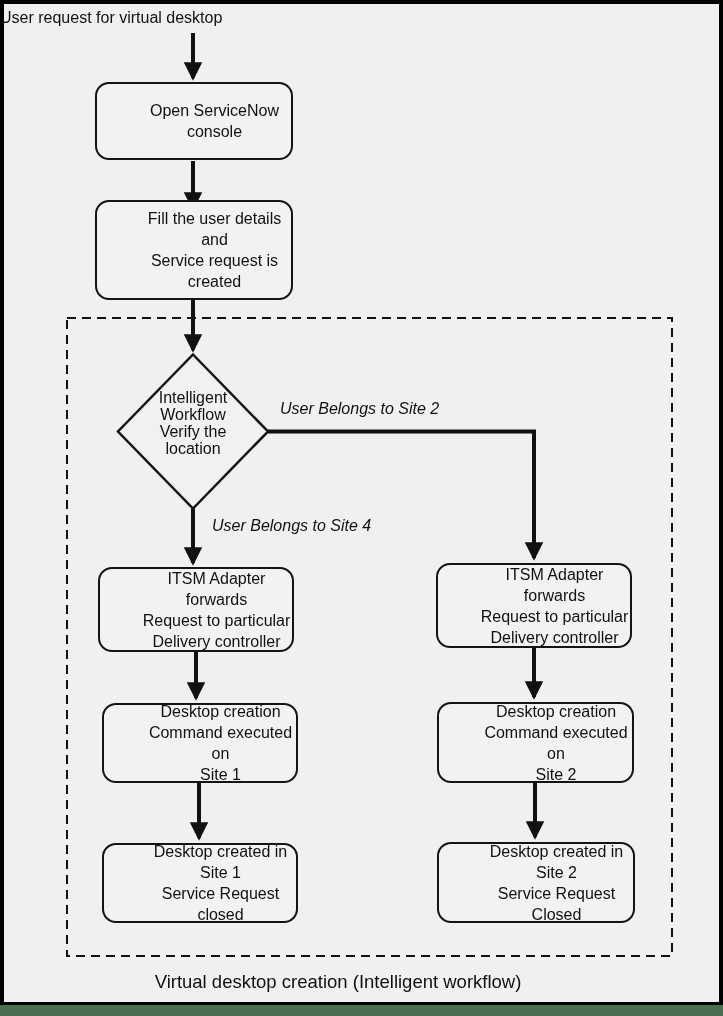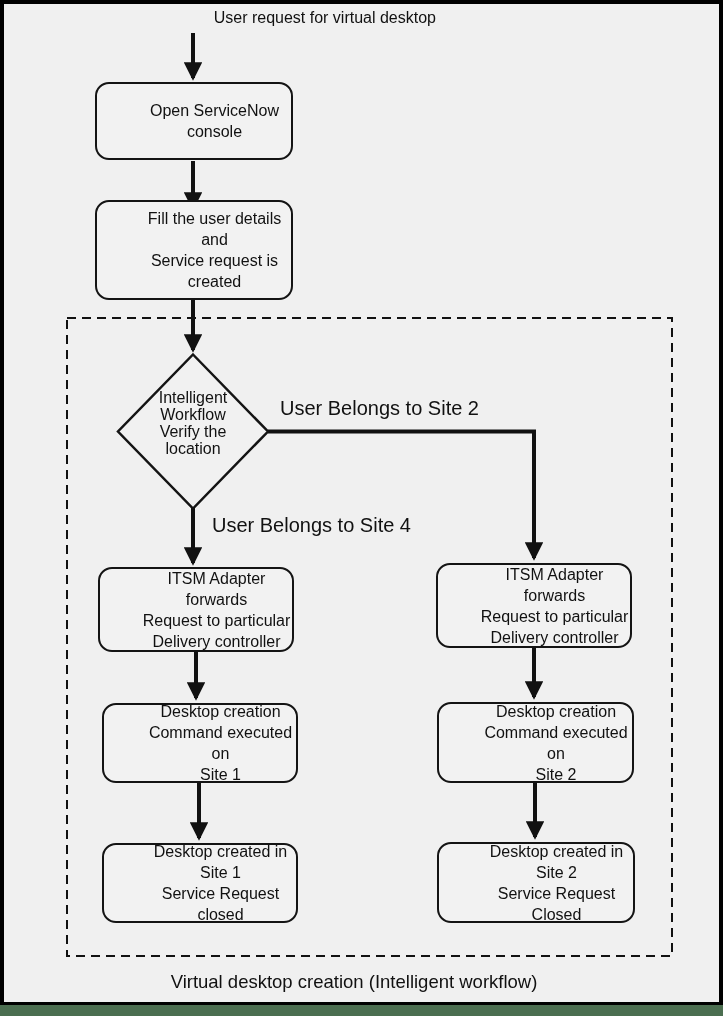--- a/index.html
+++ b/index.html
@@ -48,42 +48,41 @@
     justify-content: center;
     text-align: center;
     font-size: 16px;
     line-height: 21px;
     z-index: 2;
     padding-left: 41px;
   }
   .pre { white-space: pre-line; }
   .label {
     position: absolute;
-    font-size: 20px;
+    font-size: 16px;
     line-height: 19px;
     white-space: nowrap;
     z-index: 2;
+    font-style: italic;
   }
   .title-top {
     position: absolute;
     left: 0; top: 9px;
     width: 396px;
-    text-align: right;
+    text-align: left;
     font-size: 16px;
     z-index: 2;
-    margin-left: 40px;
   }
   .caption {
     position: absolute;
     left: 0; top: 971px;
     width: 676px;
     text-align: center;
     font-size: 18.5px;
     z-index: 2;
-    margin-left: 16px;
   }
   .diamond-text {
     position: absolute;
     left: 118px; top: 389px;
     width: 150px;
     text-align: center;
     font-size: 16px;
     line-height: 17px;
     z-index: 3;
   }

